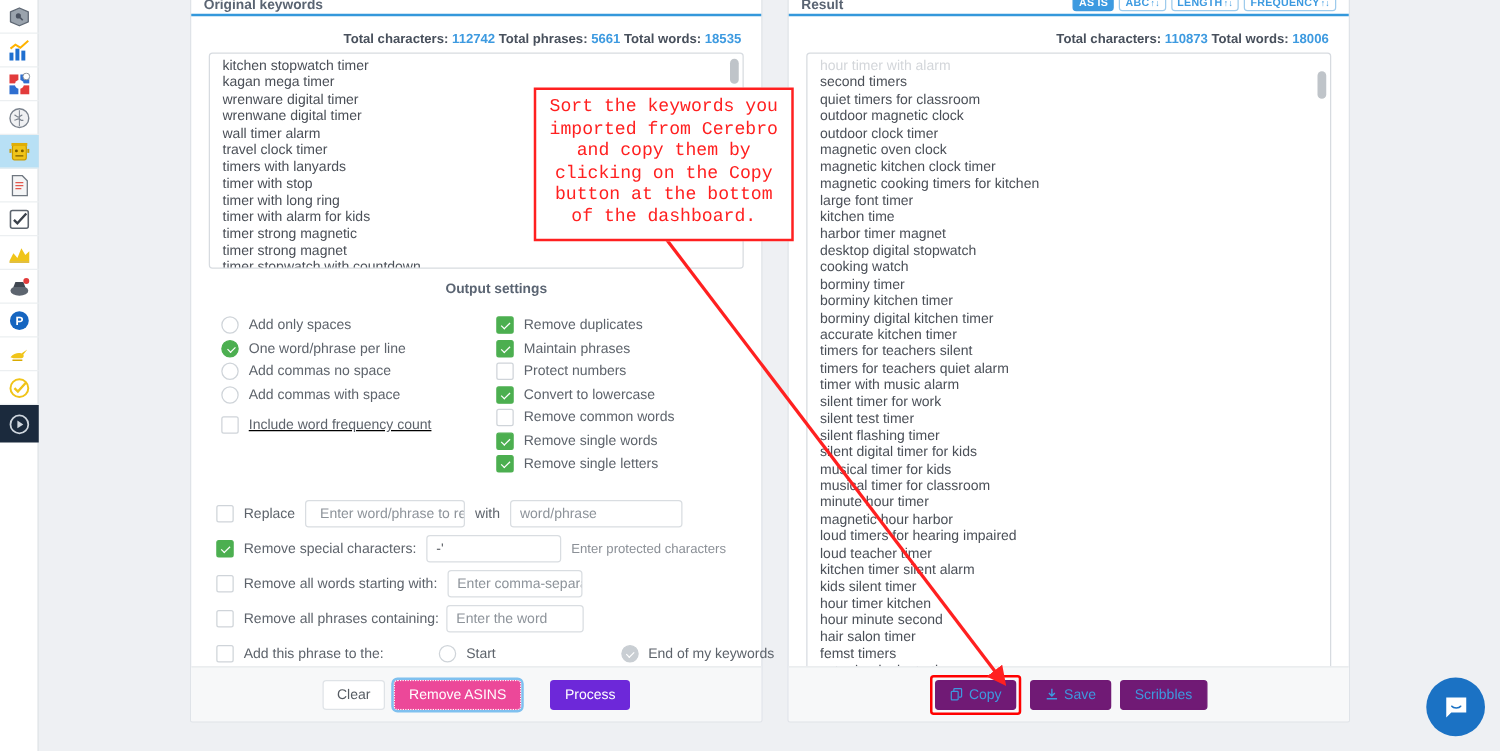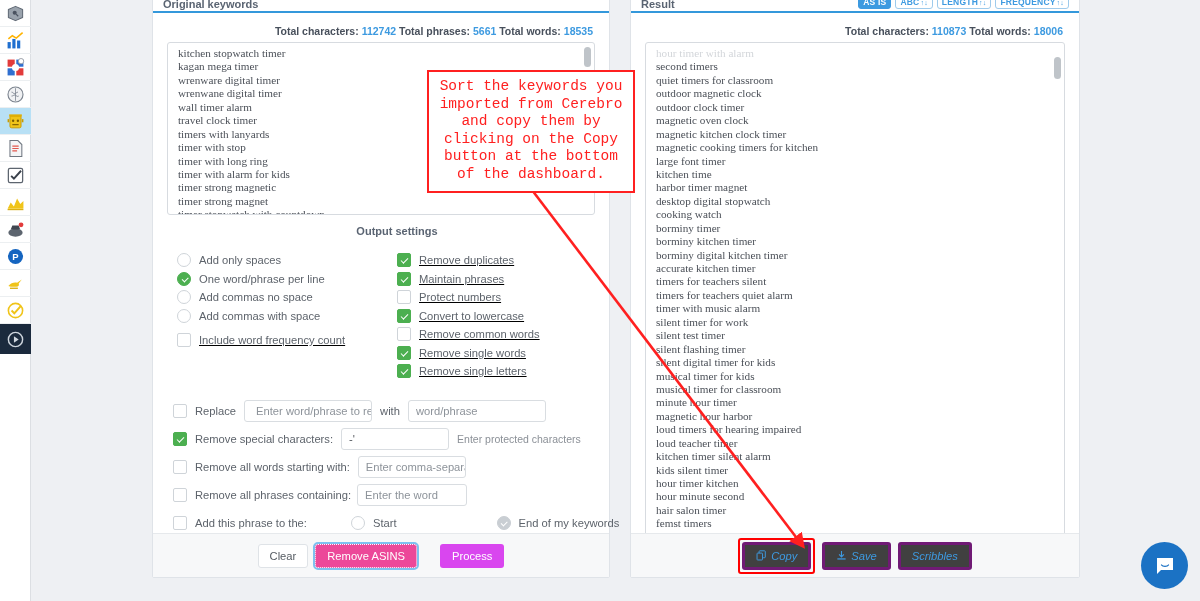--- a/index.html
+++ b/index.html
@@ -76,41 +76,41 @@
     border-radius: 3px;
     background: #fff;
     overflow: hidden;
   }
   #kw-left  { height: 173px; }
   #kw-right { height: 505px; }
   .kw-list {
     font-size: 11.2px; color: #4a4f57; line-height: 13.45px;
     padding: 4px 0 0 10px;
   }
-  .kw-list .row { white-space: nowrap; height:13.45px; overflow:hidden;font-family:Liberation Serif, serif;}
+  .kw-list .row { white-space: nowrap; height:13.45px; overflow:hidden;}
   .kw-list .clip-top { color: #d3d6da; }
   .sbar {
     position: absolute; right: 2px; top: 2px; bottom: 2px; width: 9px;
     cursor: pointer;
   }
   .sbar .thumb {
     position: absolute; left: 1px; width: 7px;
     background: #bfc4c9; border-radius: 4px;
   }
   #kw-left  .sbar .thumb { top: 2px; height: 20px; }
   #kw-right .sbar .thumb { top: 12px; height: 22px; }
 
   
   .out-title {
     text-align: center; font-size: 11px; font-weight: bold;
     color: #5a6472; margin-top: 10px; margin-left: 32px;
   }
   .opts { display: flex; padding: 14px 0 0 24px; }
   .opts-col-l { width: 220px; }
-  .opts-col-r { width: 210px; text-decoration: underline; }
+  .opts-col-r { width: 210px; }
   .opt {
     display: flex; align-items: center; height: 18.5px;
     margin-bottom: 0px; cursor: pointer;
   }
   .opt .lbl { font-size: 11.2px; color: #5d636b; margin-left: 8px; }
 
   .radio {
     width: 14px; height: 14px; border-radius: 50%;
     border: 1px solid #cfd4d9; background: #fff; flex: 0 0 auto;
     position: relative;
@@ -168,24 +168,24 @@
     display: flex; align-items: center; justify-content: center;
     gap: 7px;
   }
   .btn {
     font-size: 11.2px; border-radius: 3px; padding: 5px 11px;
     cursor: pointer; white-space: nowrap; border: 1px solid transparent;
   }
   .btn-clear  { background:#fff; color:#555b62; border-color:#dfe3e7; }
   .btn-remove { background:#ec4899; color:#fff; border: 1px dotted #fff;
                 outline: 2px solid #7fc0ef; outline-offset: 0px; }
-  .btn-process{ background:#d946ef; color:#fff;margin-left:16px; }
+  .btn-process{ background:#6d28d9; color:#fff;margin-left:16px; }
   .btn-out {
-    background:#404040; color:#3d9ae0; border:3px solid #701a75;
-    display:flex; align-items:center; gap:4px;font-style:italic;
+    background:#701a75; color:#3d9ae0; border:1px solid #701a75;
+    display:flex; align-items:center; gap:4px;
   }
   .copy-wrap {
     border: 2.5px solid #ff0000; border-radius: 3px; padding: 2px;
     display: inline-flex;
   }
 
   
   .callout {
     position: absolute; left: 427px; top: 70px;
     width: 208px; padding: 6px 4px 8px 4px;

